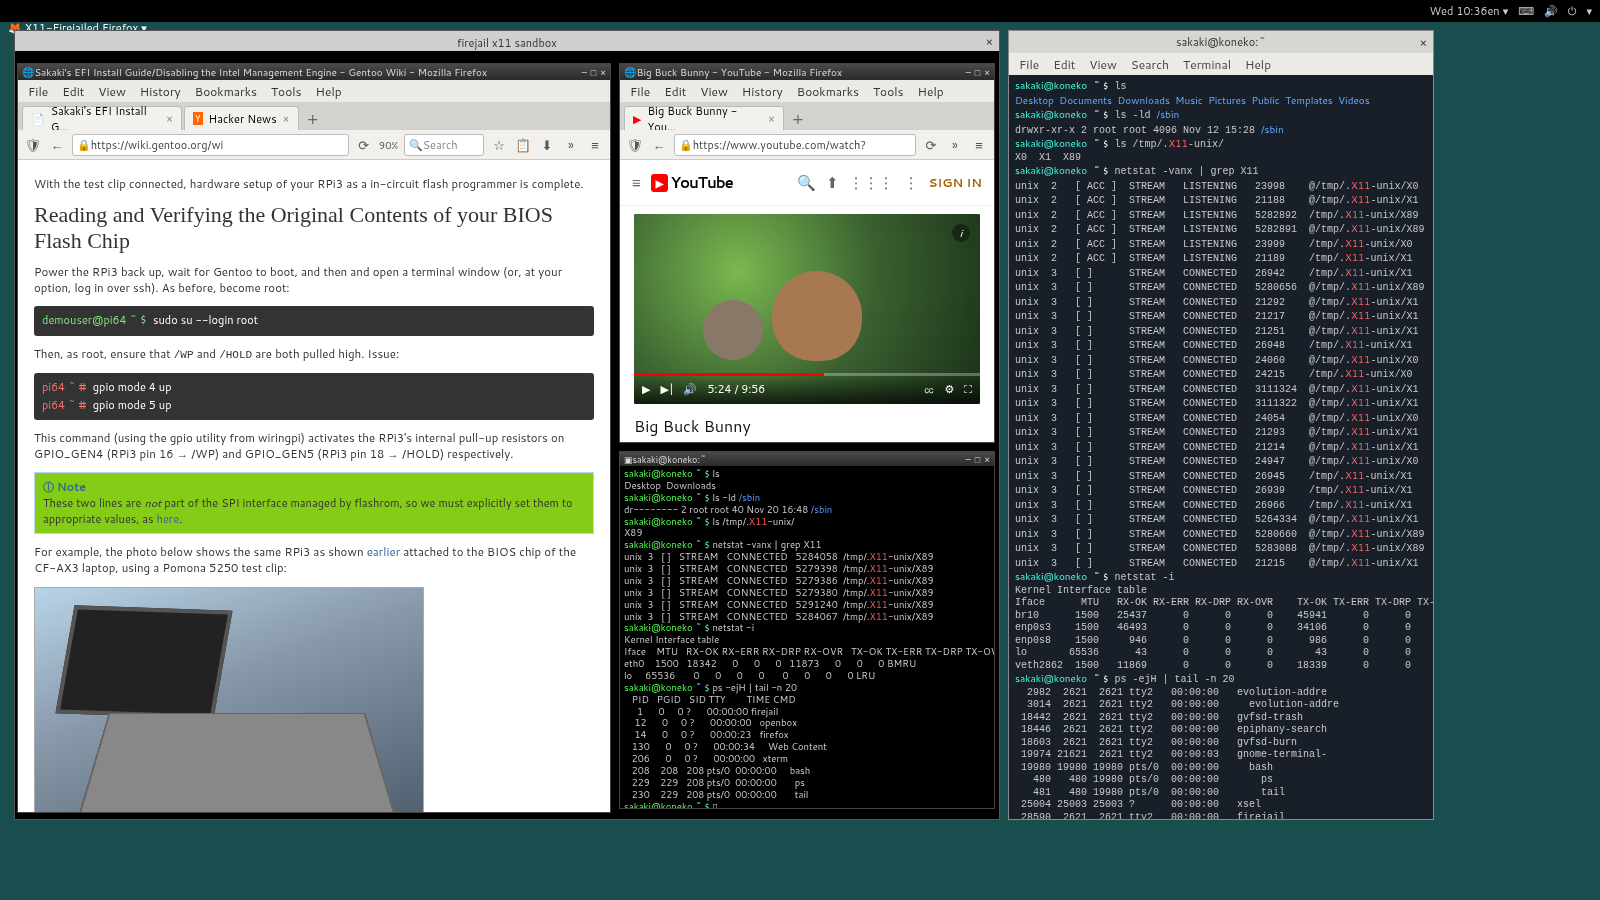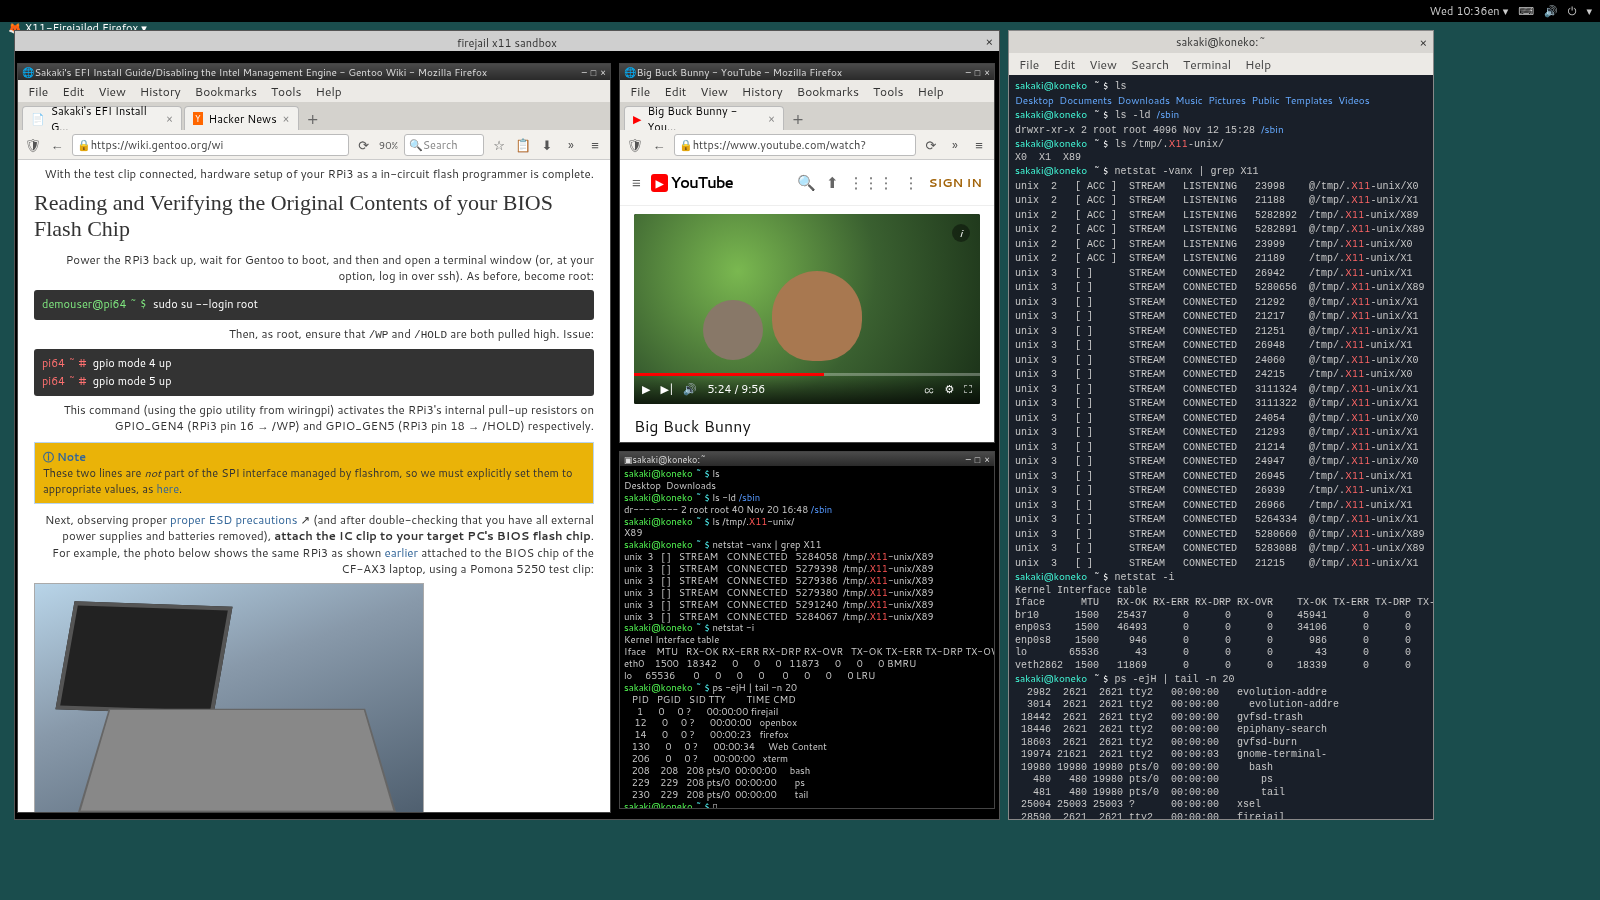--- a/index.html
+++ b/index.html
@@ -34,26 +34,26 @@
 .ff-toolbar { background:#f2f0ec; height:30px; display:flex; align-items:center; gap:6px; padding:0 6px; font-size:11px; border-bottom:1px solid #ccc;}
 .ff-toolbar .url { flex:1; background:#fff; border:1px solid #bbb; border-radius:3px; height:22px; display:flex; align-items:center; padding:0 4px; font-size:11px; color:#444; overflow:hidden; white-space:nowrap;}
 .ff-toolbar .btn { color:#555; cursor:pointer; font-size:13px; width:18px; text-align:center;}
 .ff-toolbar .zoom { font-size:10px; color:#555;}
 .ff-toolbar .search { width:80px; background:#fff; border:1px solid #bbb; border-radius:3px; height:22px; display:flex; align-items:center; padding:0 4px; font-size:11px; color:#888;}
 .ff-content { flex:1; background:#fff; overflow:auto; position:relative;}
 
 
 .wiki { padding:6px 16px 20px 16px; font-size:12px; color:#333; font-family:"Segoe UI",sans-serif;}
 .wiki h2 { font-family:"Georgia",serif; font-weight:normal; font-size:22px; margin:8px 0 10px 0; color:#333; }
-.wiki p { margin:0 0; line-height:1.4; font-size:11.5px;text-align:right;}
+.wiki p { margin:10px 0; line-height:1.4; font-size:11.5px;}
 .wiki code { font-family:"Courier New",monospace; font-size:11px; }
 .codebox { background:#333; color:#fff; font-family:"Courier New",monospace; font-size:11px; padding:6px 8px; margin:6px 0; border-radius:3px; line-height:1.5;}
 .codebox .prompt { color:#7fe77f;}
 .codebox .prompt2 { color:#ff7070;}
-.note { background:#eab308; border:1px solid #b8d4ef; padding:6px 8px; margin:8px 0; font-size:11px;}
+.note { background:#84cc16; border:1px solid #b8d4ef; padding:6px 8px; margin:8px 0; font-size:11px;}
 .note .nh { color:#336699; font-weight:bold;}
 .note .nlink { color:#336699;}
 .wiki a { color:#336699; text-decoration:none;}
 .photo { width:390px; height:250px; border:1px solid #aaa; margin-top:6px; background:linear-gradient(160deg,#b8d4e8 0%, #8899aa 40%, #4a5a6a 100%); position:relative; overflow:hidden;}
 .photo::before{content:"";position:absolute;left:30px;top:20px;width:150px;height:100px;background:#222;border:4px solid #555;transform:skew(-10deg,2deg);}
 .photo::after{content:"";position:absolute;left:60px;bottom:10px;width:280px;height:130px;background:#888;border:2px solid #666;transform:perspective(400px) rotateX(40deg);}
 
 
 .yt-header { background:#fff; height:46px; display:flex; align-items:center; padding:0 12px; gap:10px; border-bottom:1px solid #eee;}
 .yt-logo { display:flex; align-items:center; gap:2px; font-weight:bold;}
@@ -173,21 +173,20 @@
     <div class="ff-content">
       <div class="wiki">
         <p>With the test clip connected, hardware setup of your RPi3 as a in-circuit flash programmer is complete.</p>
         <h2>Reading and Verifying the Original Contents of your BIOS Flash Chip</h2>
         <p>Power the RPi3 back up, wait for Gentoo to boot, and then and open a terminal window (or, at your option, log in over ssh). As before, become root:</p>
         <div class="codebox"><span class="prompt">demouser@pi64 ~ $</span> <span>sudo su --login root</span></div>
         <p><span>Then, as root, ensure that </span><code>/WP</code><span> and </span><code>/HOLD</code><span> are both pulled high. Issue:</span></p>
         <div class="codebox"><span class="prompt2">pi64 ~ #</span> <span>gpio mode 4 up</span><br><span class="prompt2">pi64 ~ #</span> <span>gpio mode 5 up</span></div>
         <p>This command (using the gpio utility from wiringpi) activates the RPi3's internal pull-up resistors on GPIO_GEN4 (RPi3 pin 16 → /WP) and GPIO_GEN5 (RPi3 pin 18 → /HOLD) respectively.</p>
         <div class="note"><span class="nh">ⓘ Note</span><br><span>These two lines are </span><i>not</i><span> part of the SPI interface managed by flashrom, so we must explicitly set them to appropriate values, as </span><a class="nlink">here</a><span>.</span></div>
-        <p><span>Next, observing proper </span><a>proper ESD precautions</a> ↗<span> (and after double-checking that you have all external power supplies and batteries removed), </span><b>attach the IC clip to your target PC's BIOS flash chip</b><span>.</span></p>
         <p><span>For example, the photo below shows the same RPi3 as shown </span><a>earlier</a><span> attached to the BIOS chip of the CF-AX3 laptop, using a Pomona 5250 test clip:</span></p>
         <div class="photo"></div>
       </div>
     </div>
   </div>
 
   <div class="ff-window ff2">
     <div class="ff-titlebar">
       <span>🌐</span>
       <span class="t">Big Buck Bunny - YouTube - Mozilla Firefox</span>

